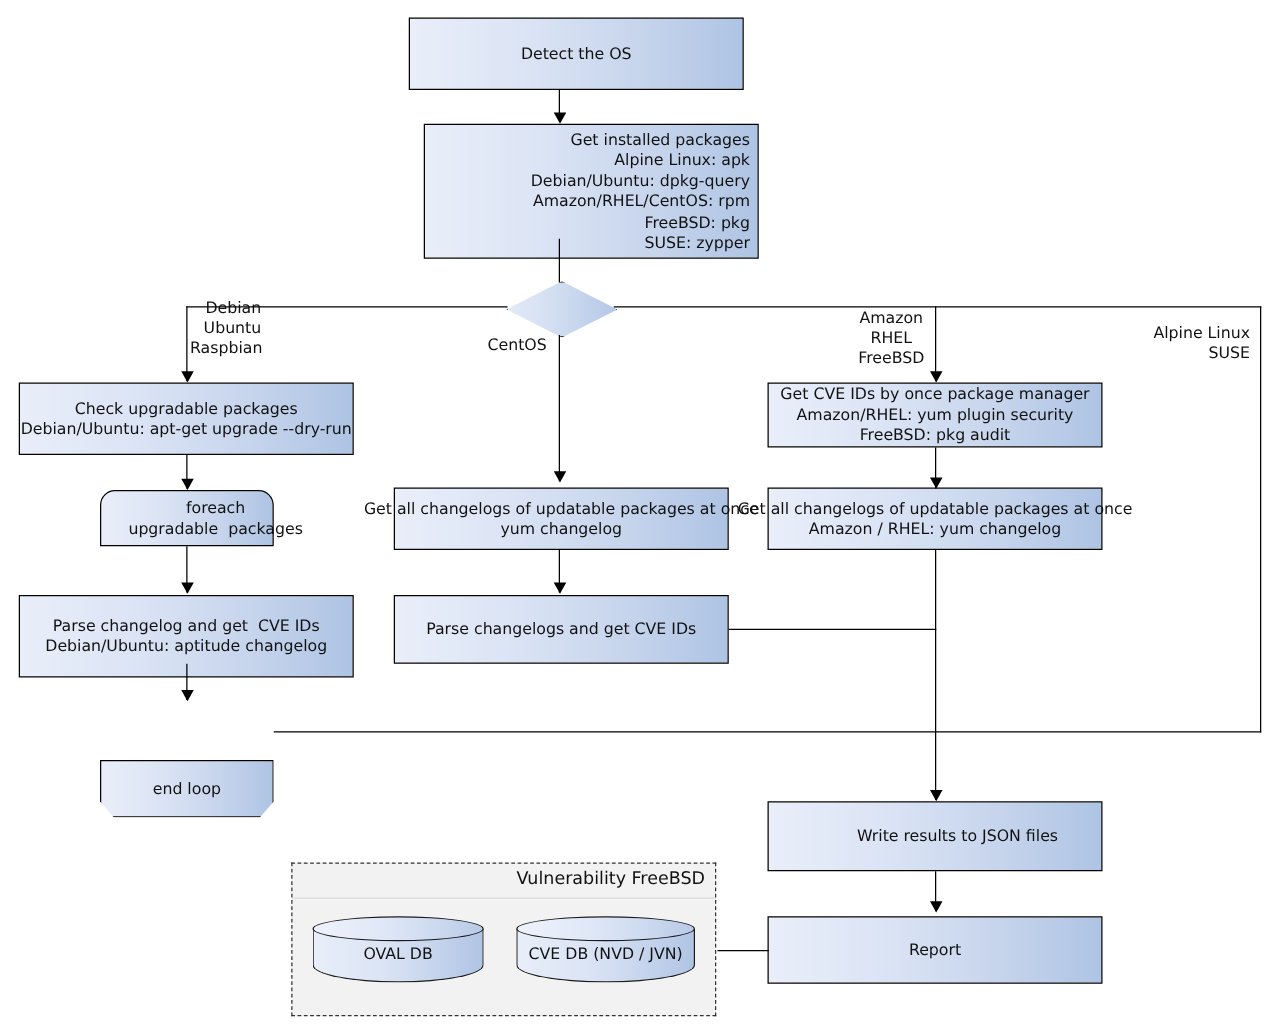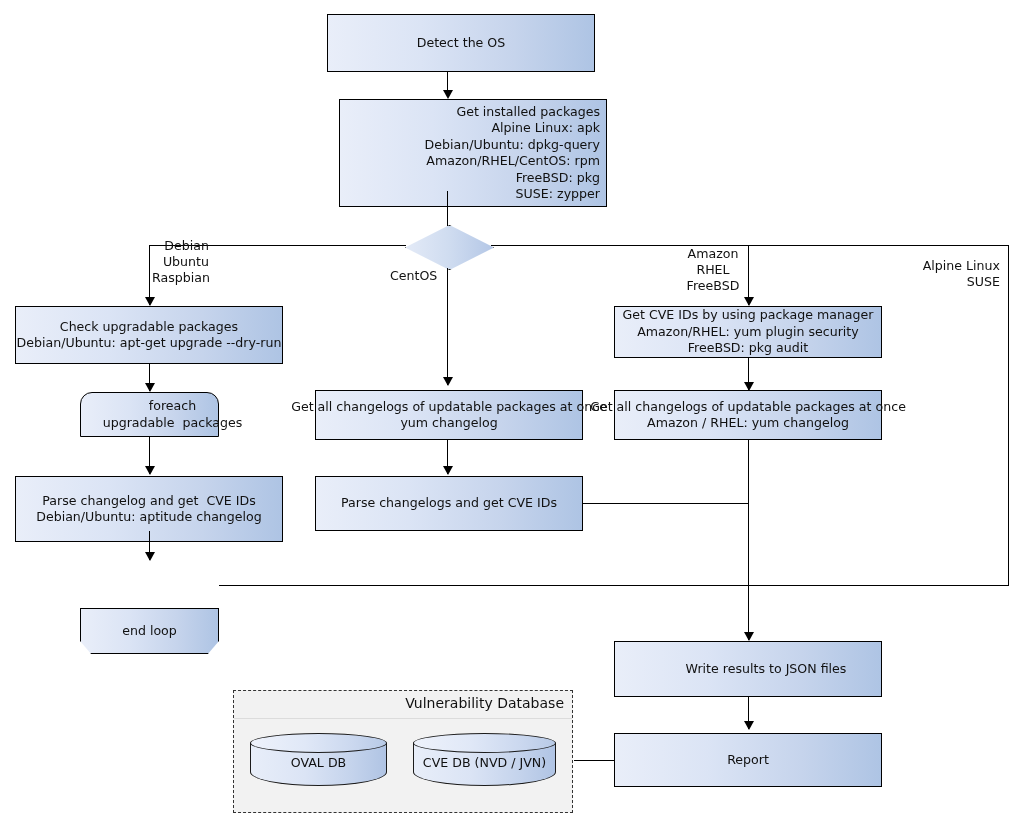--- a/index.html
+++ b/index.html
@@ -218,21 +218,21 @@
   <div class="ln lnv" style="left:447px;top:440px;height:34px;"></div>
   <div class="arrow" style="left:443px;top:466px;"></div>
 
   <div class="node" style="left:315px;top:476px;width:268px;height:55px;">
     <span class="txt">Parse changelogs and get CVE IDs</span>
   </div>
 
   <div class="ln lnh" style="left:583px;top:503px;width:166px;"></div>
 
   <div class="node" style="left:614px;top:306px;width:268px;height:52px;">
-    <span class="txt">Get CVE IDs by using package manager
+    <span class="txt">Get CVE IDs by once package manager
 Amazon/RHEL: yum plugin security
 FreeBSD: pkg audit</span>
   </div>
 
   <div class="ln lnv" style="left:748px;top:358px;height:33px;"></div>
   <div class="arrow" style="left:744px;top:382px;"></div>
 
   <div class="node overflow" style="left:614px;top:390px;width:268px;height:50px;">
     <span class="txt">Get all changelogs of updatable packages at once
 Amazon / RHEL: yum changelog</span>
@@ -249,21 +249,21 @@
   <div class="arrow" style="left:744px;top:721px;"></div>
 
   <div class="node" style="left:614px;top:733px;width:268px;height:54px;">
     <span class="txt">Report</span>
   </div>
 
   <div class="ln lnh" style="left:574px;top:760px;width:41px;"></div>
 
   <div class="group-box" style="left:233px;top:690px;width:340px;height:123px;">
     <div class="group-header-line"></div>
-    <div class="group-title">Vulnerability Database</div>
+    <div class="group-title">Vulnerability FreeBSD</div>
   </div>
 
   <div class="cyl" style="left:413px;top:733px;width:143px;height:53px;">
     <div class="body"></div>
     <div class="top"></div>
     <span class="cyl-label">CVE DB (NVD / JVN)</span>
   </div>
 
   <div class="cyl" style="left:250px;top:733px;width:137px;height:53px;">
     <div class="body"></div>

